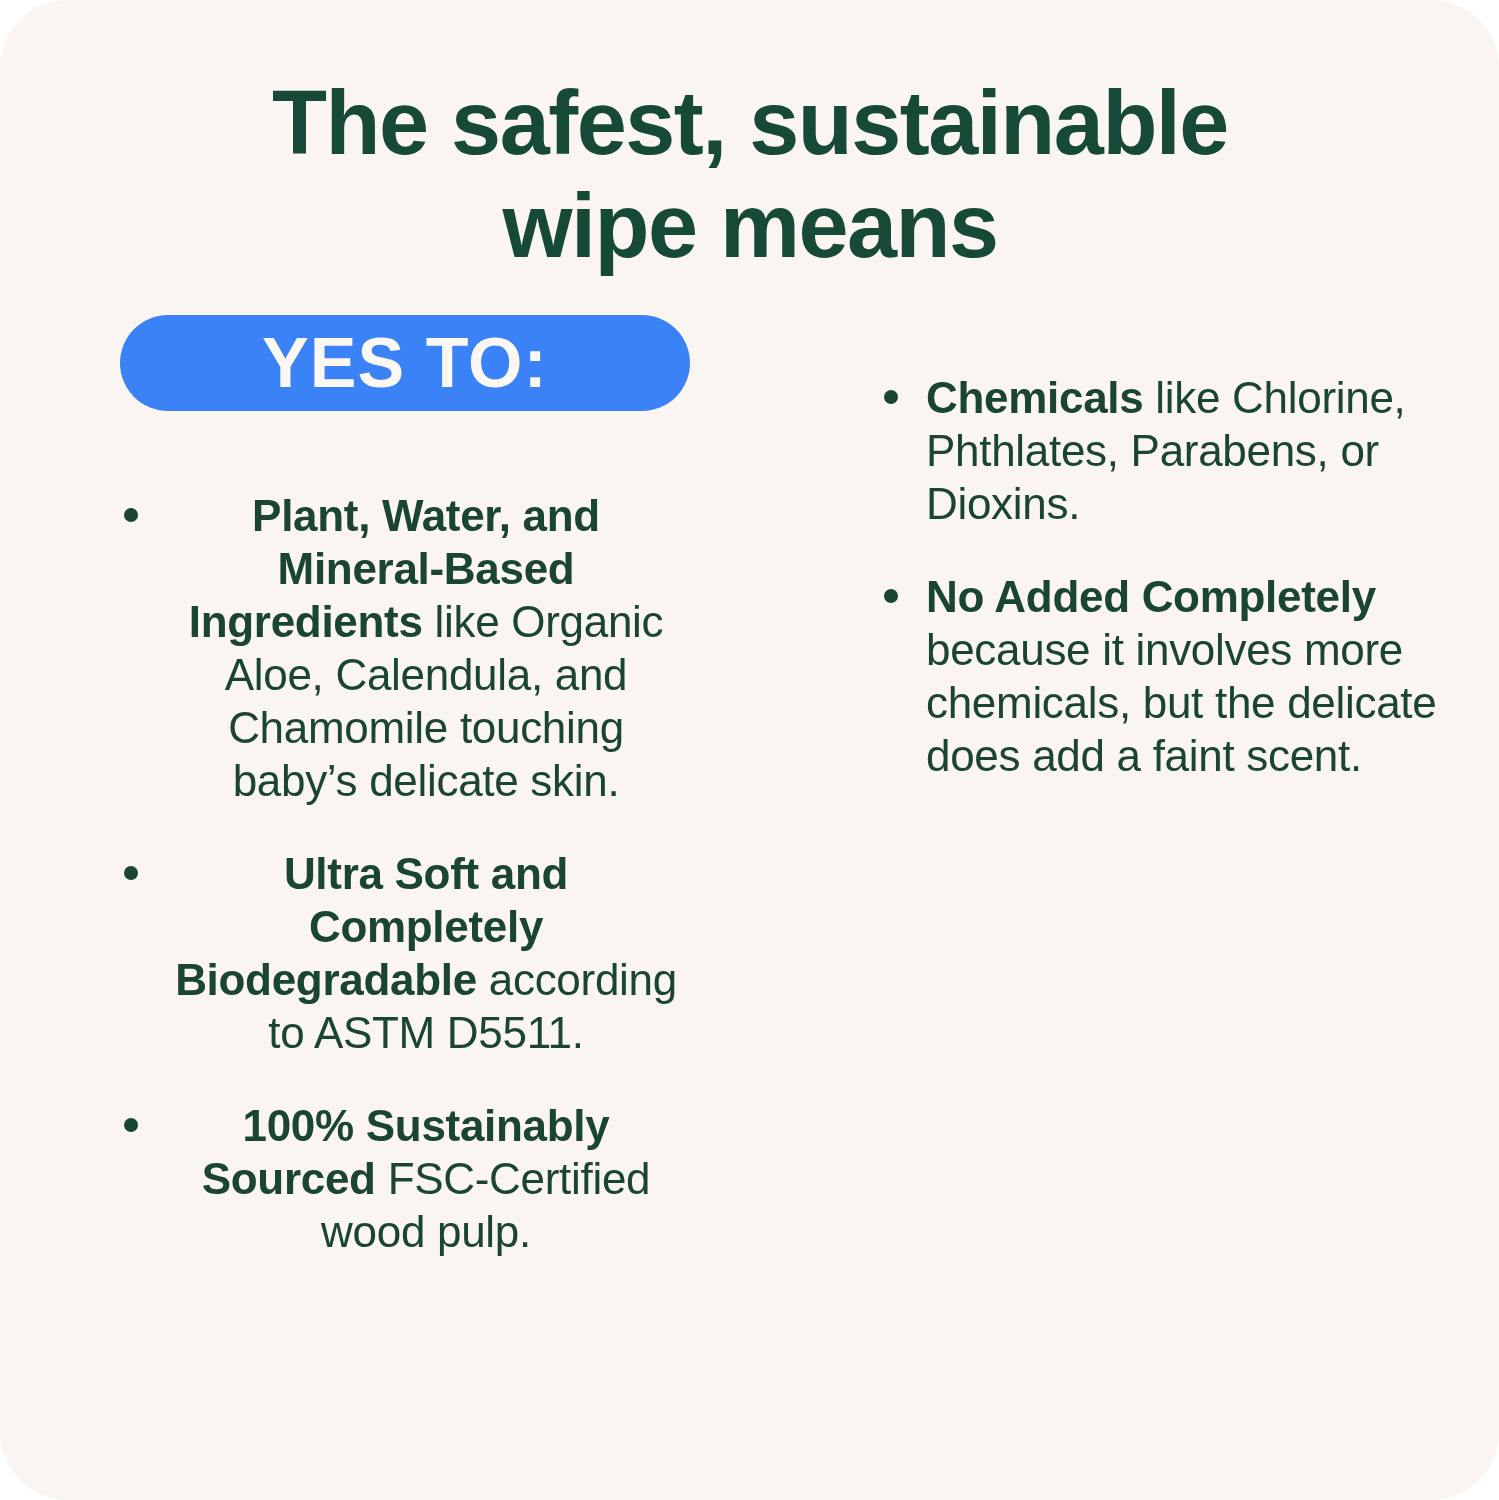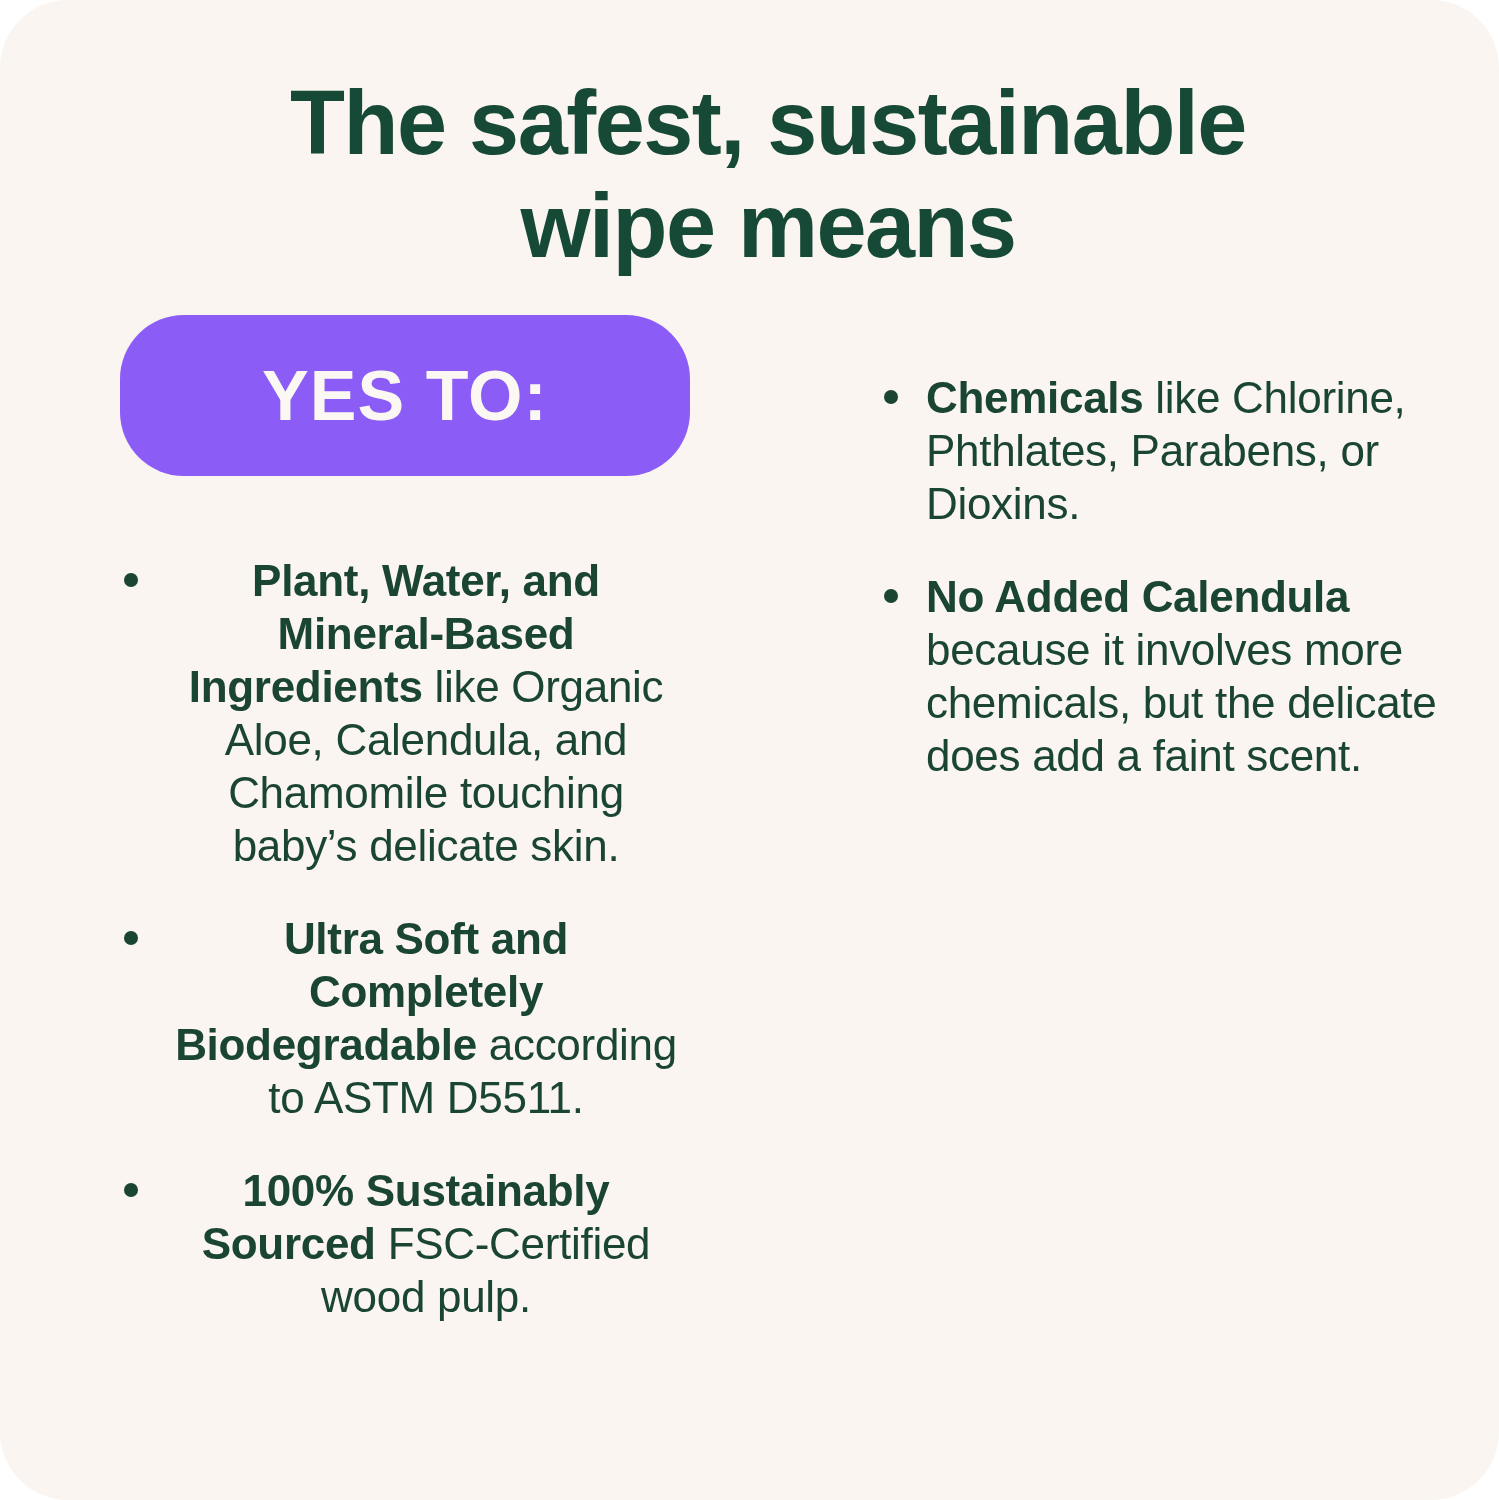--- a/index.html
+++ b/index.html
@@ -13,21 +13,21 @@
     height: 1500px;
     background: #faf5f0;
     border-radius: 68px;
     overflow: hidden;
     font-family: "Liberation Sans", sans-serif;
     box-sizing: border-box;
   }
 
   .page-title {
     position: absolute;
-    left: 168px;
+    left: 150px;
     top: 72px;
     width: 1200px;
     text-align: center;
     font-size: 90px;
     line-height: 103px;
     font-weight: 700;
     letter-spacing: -1.5px;
     color: #174a36;
     white-space: pre-line;
   }
@@ -41,23 +41,23 @@
     flex-direction: row;
     align-items: flex-start;
   }
   .column {
     box-sizing: border-box;
   }
   .column.left  { width: 690px; padding-left: 120px; }
   .column.right { width: 809px; padding-left: 190px; }
 
   .pill {
-    height: 161px;
+    height: 96px;
     border-radius: 64px;
-    background: #8b5cf6;
+    background: #3b82f6;
     color: #fbf7f3;
     display: flex;
     align-items: center;
     justify-content: center;
     font-size: 70px;
     font-weight: 700;
     letter-spacing: 1px;
     box-sizing: border-box;
   }
   .column.left  .pill { width: 570px; }
@@ -133,19 +133,19 @@
     </div>
 
     <div class="column right">
       <ul class="bullet-list">
         <li class="bullet-item">
           <span class="bullet-dot"></span>
           <span class="bullet-text"><span class="bullet-lead">Chemicals</span> <span class="bullet-rest">like Chlorine, Phthlates, Parabens, or Dioxins.</span></span>
         </li>
         <li class="bullet-item">
           <span class="bullet-dot"></span>
-          <span class="bullet-text"><span class="bullet-lead">No Added Calendula</span> <span class="bullet-rest">because it involves more chemicals, but the delicate does add a faint scent.</span></span>
+          <span class="bullet-text"><span class="bullet-lead">No Added Completely</span> <span class="bullet-rest">because it involves more chemicals, but the delicate does add a faint scent.</span></span>
         </li>
       </ul>
     </div>
 
   </div>
 </div>
 
 </body></html>

